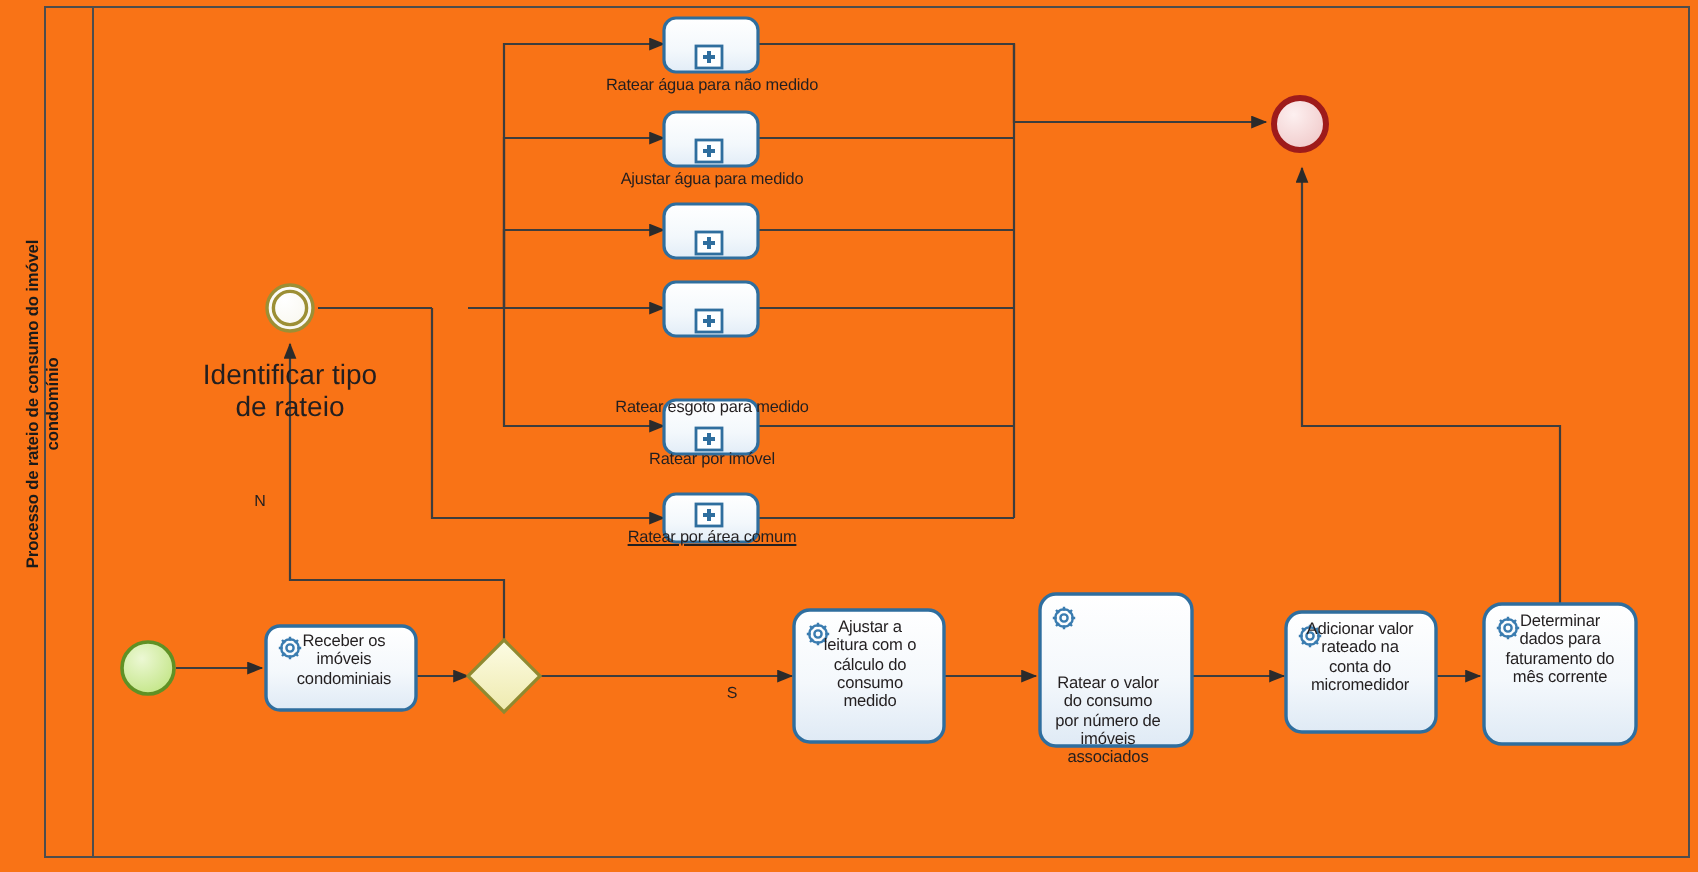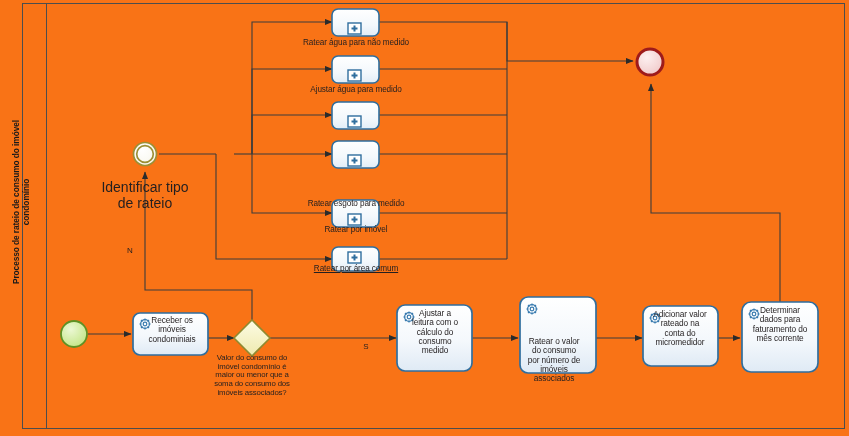--- a/index.html
+++ b/index.html
@@ -196,25 +196,20 @@
 
   <div class="lbl sub-lbl" style="left:270px;top:38px;width:172px;">Ratear água para não medido</div>
   <div class="lbl sub-lbl" style="left:270px;top:85px;width:172px;">Ajustar água para medido</div>
   <div class="lbl sub-lbl" style="left:270px;top:175px;width:172px;margin-top:24px;">Ratear esgoto para medido</div>
   <div class="lbl sub-lbl" style="left:270px;top:225px;width:172px;">Ratear por imóvel</div>
   <div class="lbl sub-lbl" style="left:270px;top:264px;width:172px;text-decoration:underline;">Ratear por área comum</div>
 
   <div class="lbl ev-lbl" style="left:78px;top:180px;width:134px;">Identificar tipo
 de rateio</div>
 
-  <div class="lbl gw-lbl" style="left:198px;top:354px;width:108px;">Valor do consumo do
-imóvel condomínio é
-maior ou menor que a
-soma do consumo dos
-imóveis associados?</div>
 
   <div class="lbl task-lbl" style="left:140px;top:316px;width:64px;">Receber os
 imóveis
 condominiais</div>
   <div class="lbl task-lbl" style="left:403px;top:309px;width:64px;">Ajustar a
 leitura com o
 cálculo do
 consumo
 medido</div>
   <div class="lbl task-lbl" style="left:520px;top:301px;width:68px;margin-top:36px;">Ratear o valor

